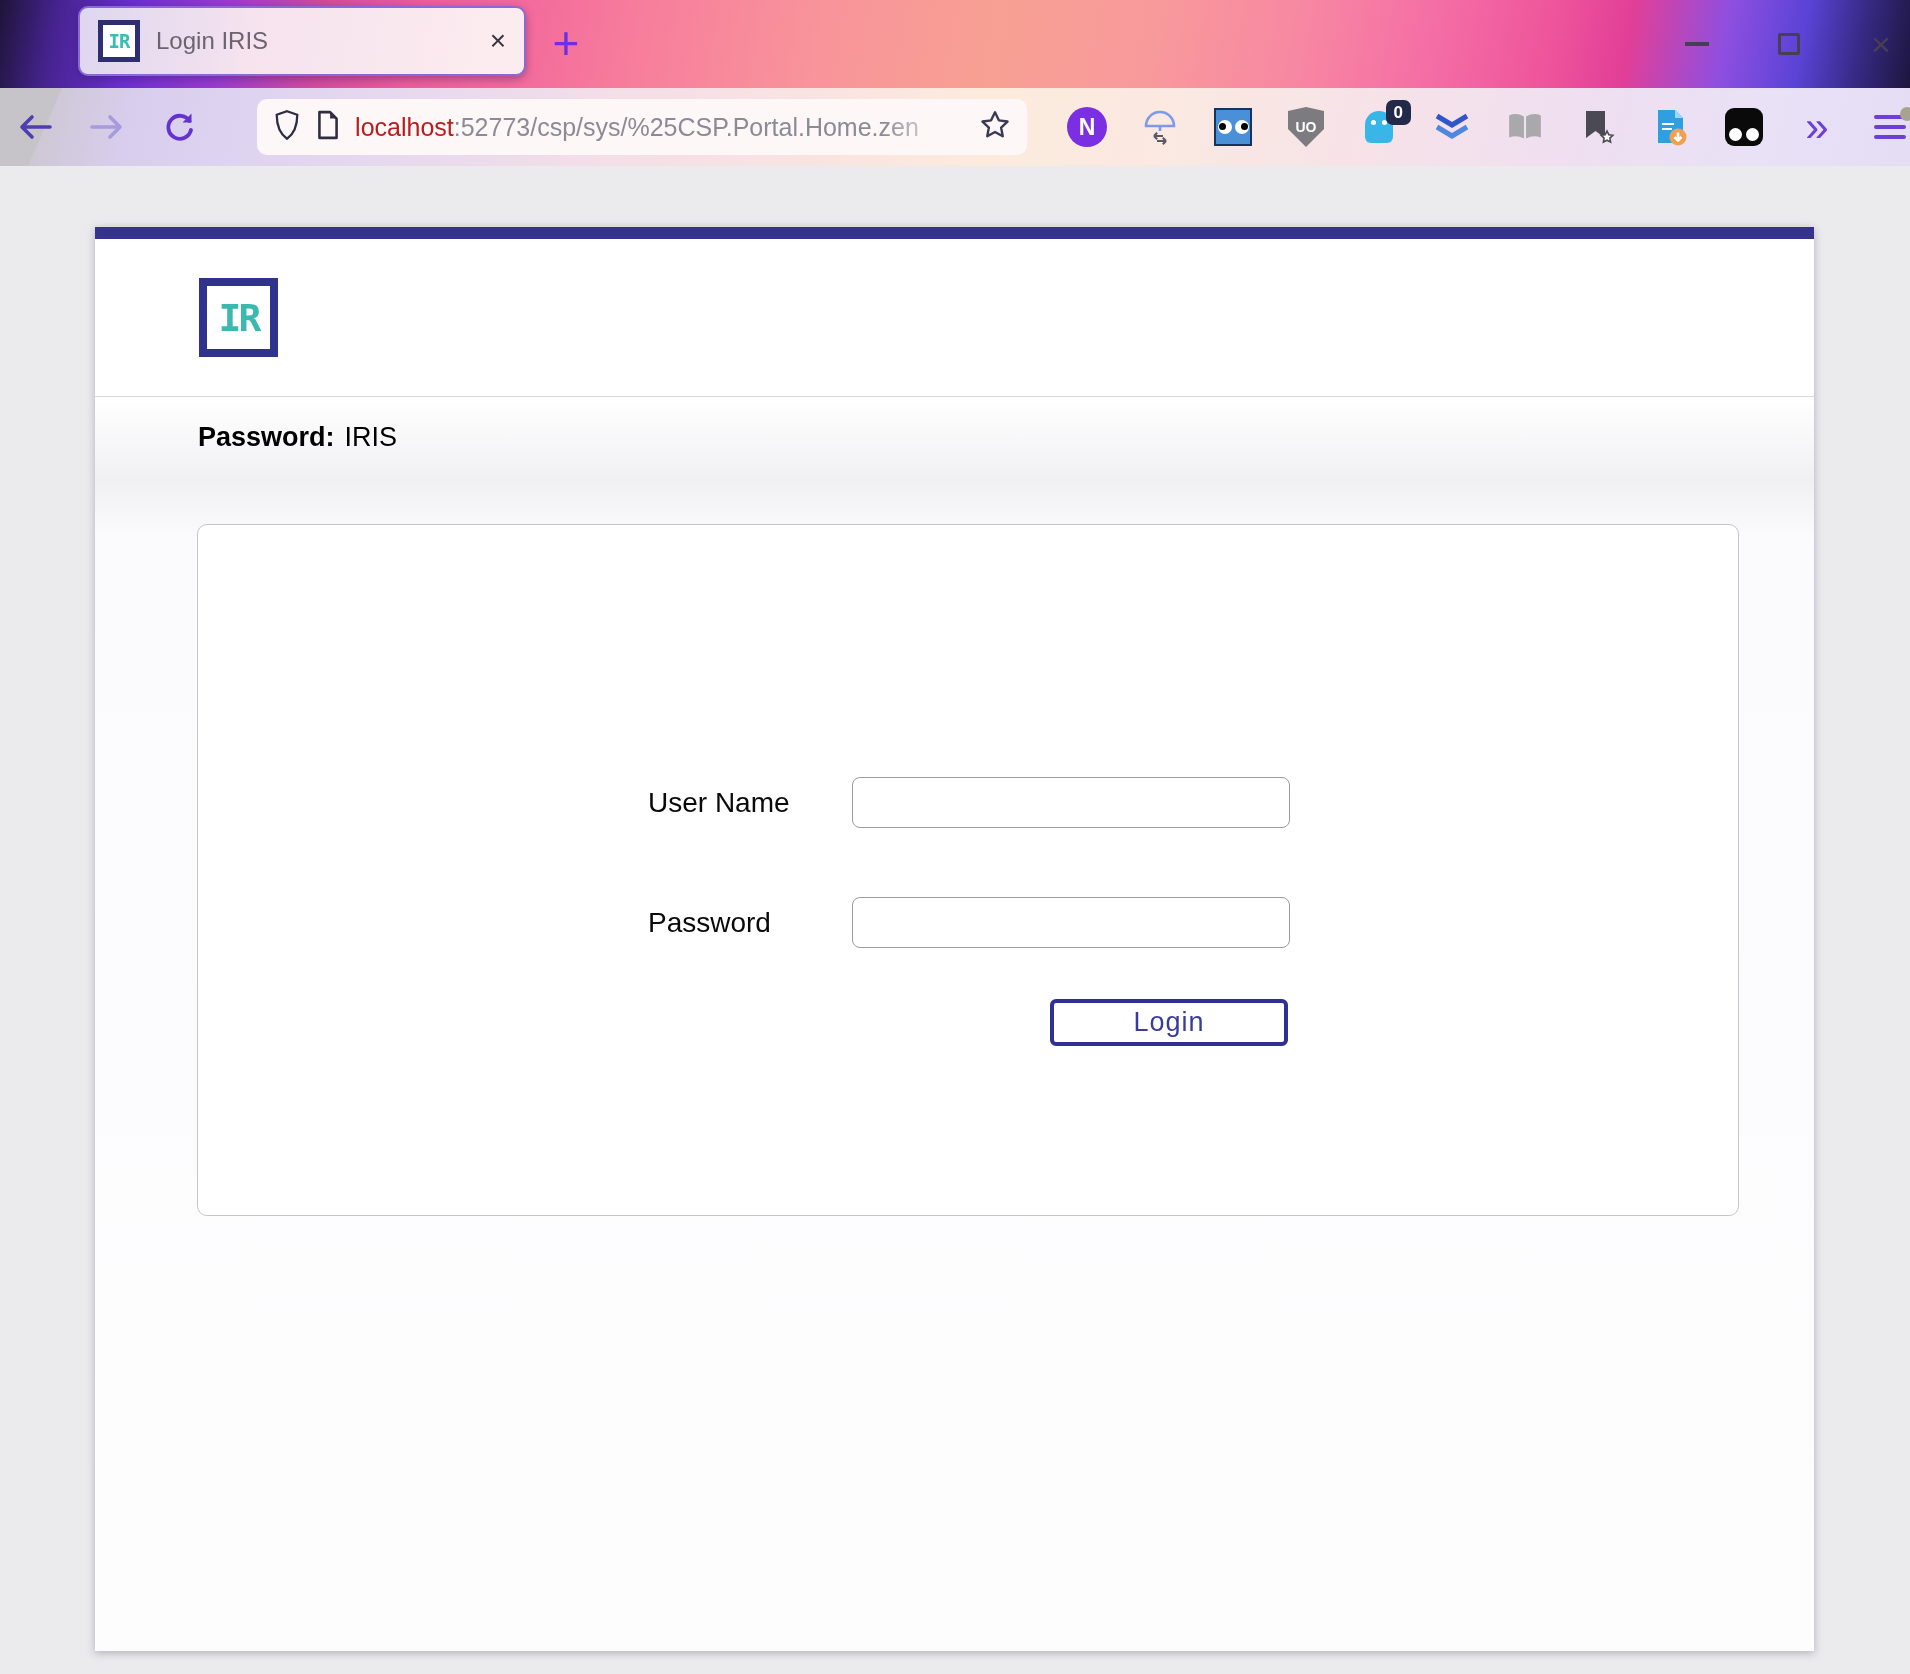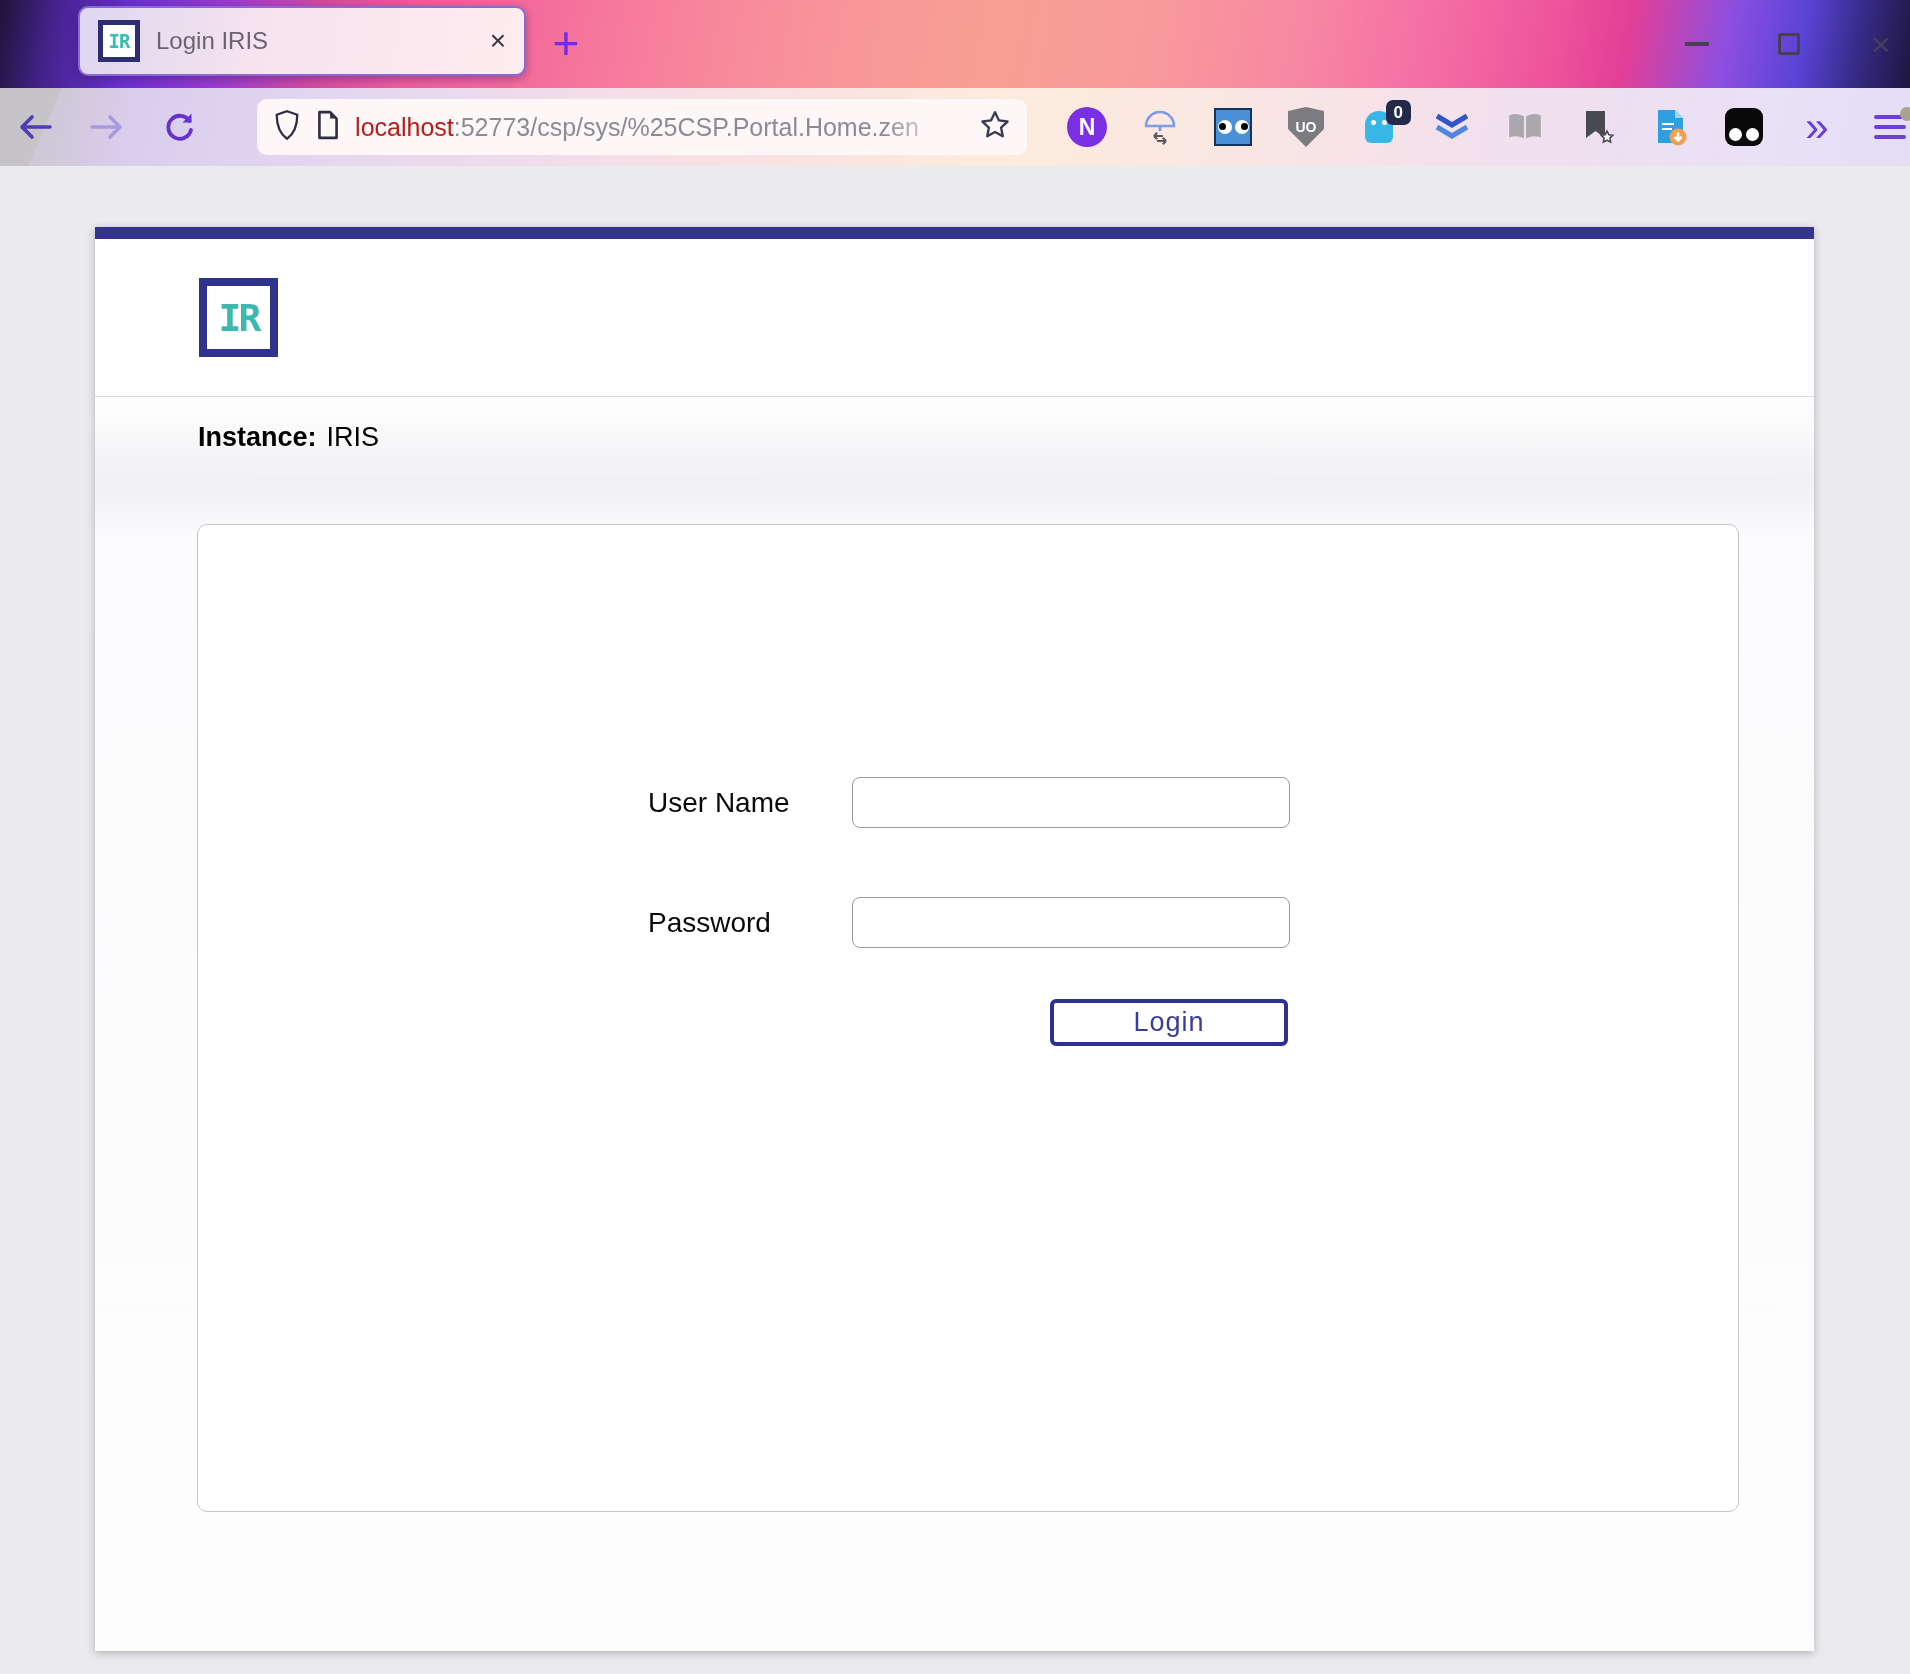--- a/index.html
+++ b/index.html
@@ -88,21 +88,21 @@
   .logo { position:absolute; left:104px; top:39px; width:79px; height:79px;
     border:8px solid #30338e; background:#fff; display:flex; align-items:center;
     justify-content:center; font:bold 38px "DejaVu Sans Mono", monospace;
     color:#3cb9ae; letter-spacing:-3px; }
   .instance-bar { height:82px; border-top:1px solid #d9d9de;
     background:linear-gradient(to bottom,#ffffff,#f1f1f4);
     display:flex; align-items:center; padding-left:103px; font-size:27px; color:#000; }
   .instance-bar b { margin-right:10px; }
   .card-body { position:relative; height:1173px;
     background:linear-gradient(to bottom,#f0f0f3,#fbfbfd 60px,#fdfdfe); }
-  .panel { position:absolute; left:102px; top:46px; width:1542px; height:988px;
+  .panel { position:absolute; left:102px; top:46px; width:1542px; height:692px;
     background:#fff; border:1px solid #c6c6ca; border-radius:10px; }
   .form-label { position:absolute; left:450px; height:51px; line-height:51px;
     font-size:28px; color:#0a0a0a; }
   .form-input { position:absolute; left:654px; width:438px; height:51px;
     border:1px solid #9a9aa0; border-radius:8px; background:#fff;
     font-size:26px; padding:0 14px; color:#222; outline:none; }
   .row1 { top:252px; } .row2 { top:372px; }
   .login-btn { position:absolute; left:852px; top:474px; width:238px; height:47px;
     background:#fff; border:4px solid #2e3192; border-radius:6px; color:#383c9e;
     font-size:27px; font-family:"Liberation Sans", sans-serif; letter-spacing:1px;
@@ -237,21 +237,21 @@
     </div>
   </div>
 </div>
 
 <div class="page">
   <div class="card">
     <div class="card-header">
       <div class="logo">IR</div>
     </div>
     <div class="instance-bar">
-      <b>Instance:</b>
+      <b>Password:</b>
       <span>IRIS</span>
     </div>
     <div class="card-body">
       <div class="panel">
         <label class="form-label row1">User Name</label>
         <input class="form-input row1" type="text" value="" style="">
         <label class="form-label row2">Password</label>
         <input class="form-input row2" type="password" value="" style="">
         <button class="login-btn">Login</button>
       </div>

